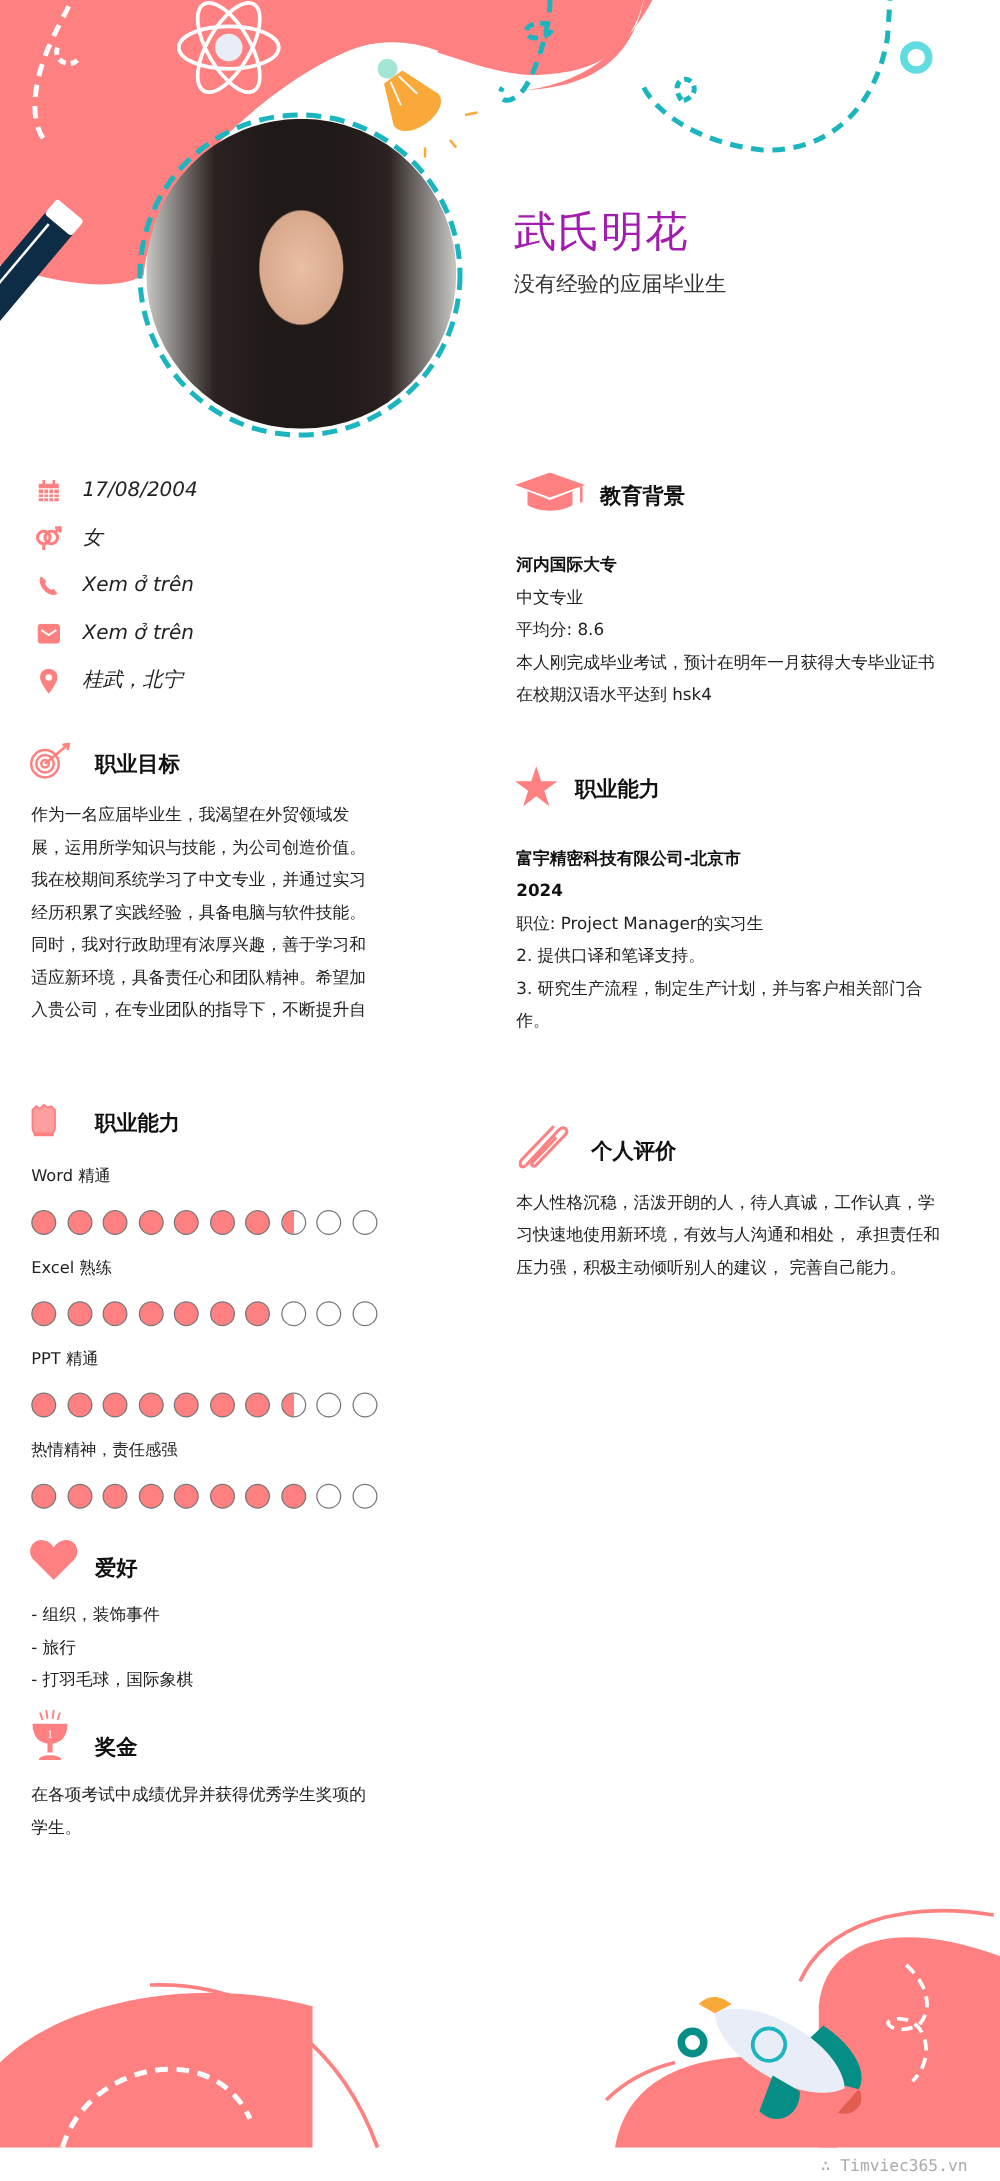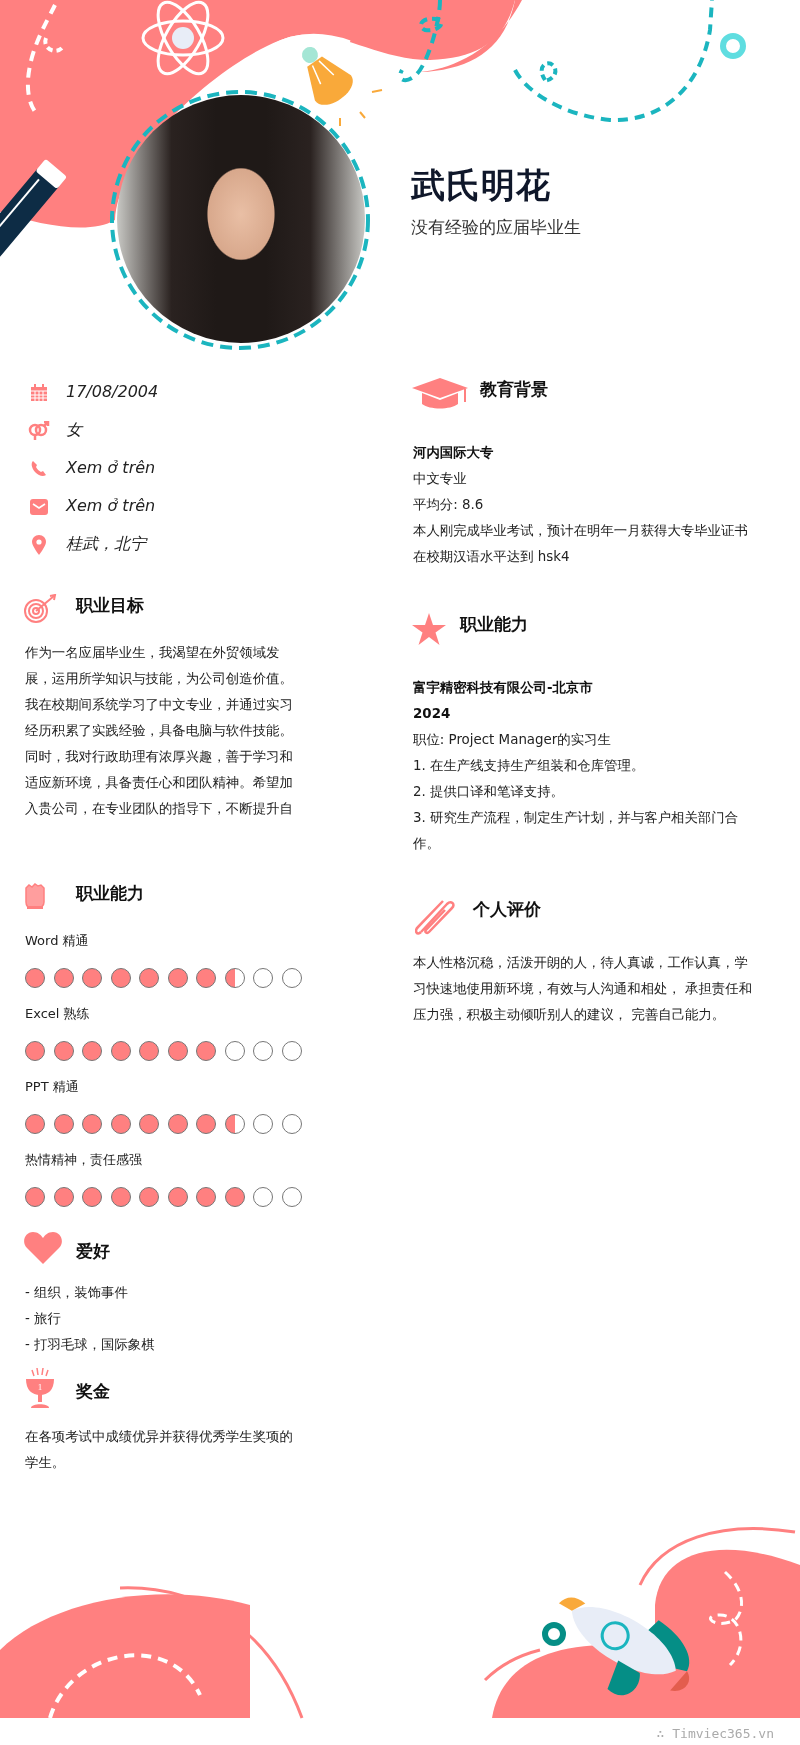--- a/index.html
+++ b/index.html
@@ -1,26 +1,26 @@
 <!DOCTYPE html>
 <html><head>
 <meta charset="utf-8">
 <style>
   html, body { margin:0; padding:0; background:#fff; }
   body { width:800px; height:1745px; position:relative; overflow:hidden;
          font-family:"DejaVu Sans","Liberation Sans",sans-serif; color:#222; }
   .abs { position:absolute; }
   .deco { position:absolute; left:0; top:0; }
-  .name { position:absolute; left:411px; top:163px; font-size:34px; font-weight:bold; color:#0f172a; letter-spacing:1px; }
+  .name { position:absolute; left:411px; top:163px; font-size:34px; font-weight:normal; color:#a21caf; letter-spacing:1px; }
   .subtitle { position:absolute; left:411px; top:216px; font-size:17px; color:#333; }
 
   .info-row { position:absolute; left:28px; display:flex; font-size:16px; color:#222;font-style:italic; }
   .info-row .ic { width:22px; height:22px; margin-right:16px; display:flex; align-items:center; justify-content:center; }
 
-  .sec-head { position:absolute; display:flex; }
+  .sec-head { position:absolute; display:flex; align-items:center; }
   .sec-head .t { font-size:17px; font-weight:bold; color:#111; }
 
   .para { position:absolute; font-size:13.4px; line-height:26px; color:#222; }
   .para p { margin:0; }
   .bold { font-weight:bold; color:#111; }
 
   .skill-label { position:absolute; left:25px; font-size:13px; color:#222; }
   .dots { position:absolute; left:25px; display:flex; gap:8.5px; }
   .dot { width:20px; height:20px; border-radius:50%; border:1.3px solid #777; box-sizing:border-box; background:#fff; }
   .dot.full { background:#FF8080; }
@@ -278,21 +278,20 @@
     <svg width="34" height="32" viewBox="0 0 34 32">
         <path d="M17,0 L21,12 L34,12 L23.5,19.5 L27.5,32 L17,24 L6.5,32 L10.5,19.5 L0,12 L13,12 Z" fill="#FF8080"></path>
       </svg>
   </span>
   <span class="t">职业能力</span>
 </div>
 <div class="para" style="left:413px;top:675px;width:380px;">
   <p class="bold">富宇精密科技有限公司-北京市</p>
   <p class="bold">2024</p>
   <p>职位:  Project Manager的实习生</p>
-  <p>1. 在生产线支持生产组装和仓库管理。</p>
   <p>2. 提供口译和笔译支持。</p>
   <p>3. 研究生产流程，制定生产计划，并与客户相关部门合</p>
   <p>作。</p>
 </div>
 
 <div class="sec-head" style="left:415px;top:898px;">
   <span style="width:58px;">
     <svg width="42" height="40" viewBox="0 0 42 40" fill="none" stroke="#FF8080" stroke-width="2.5">
         <path d="M6,34 L32,6 C36,2 41,6 37,10 L14,34 C12,36 9,34 11,32 L30,12"></path>
         <path d="M6,34 C2,38 -1,33 3,29 L28,3"></path>

